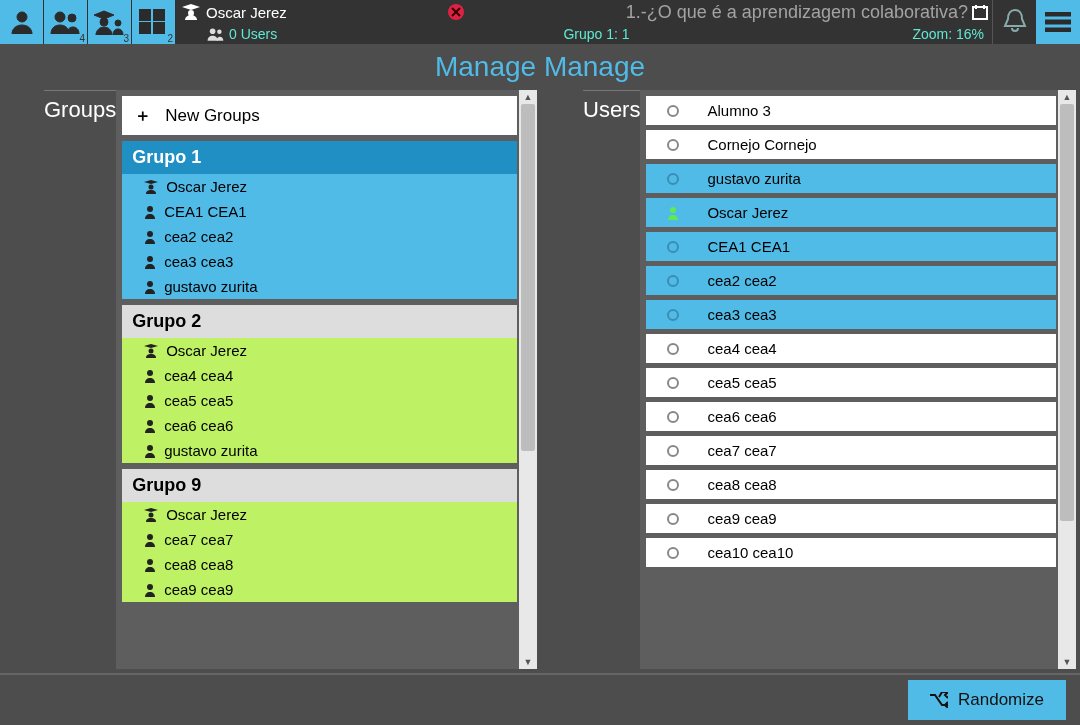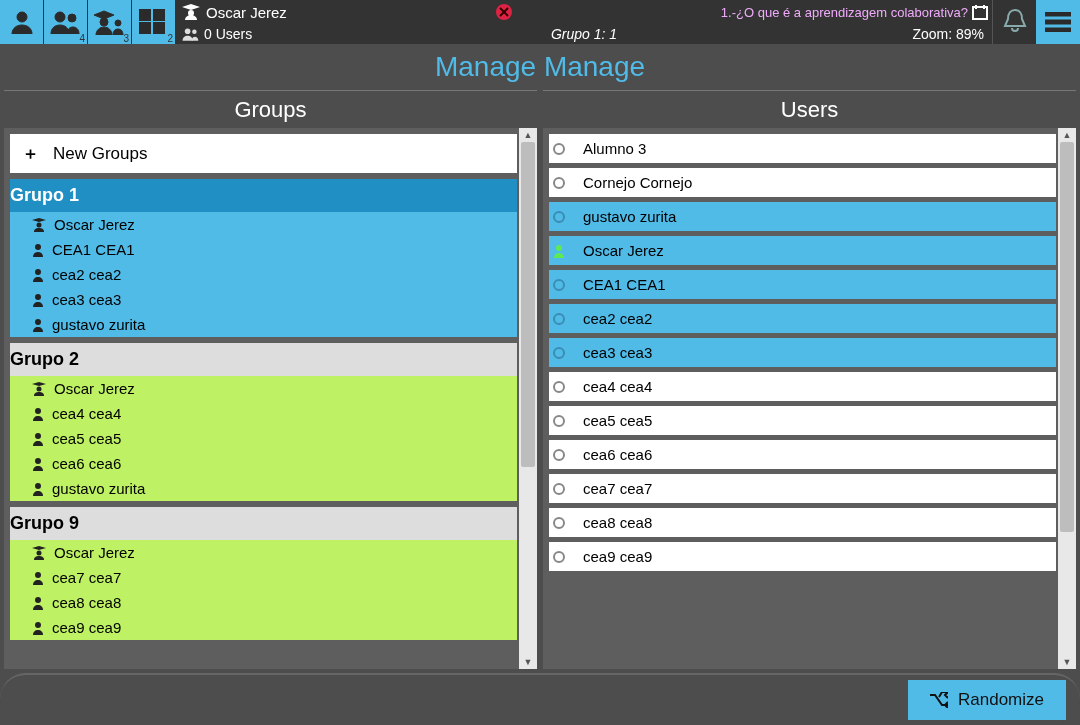--- a/index.html
+++ b/index.html
@@ -2,62 +2,62 @@
 <html><head>
 <meta charset="utf-8">
 <style>
   * { box-sizing: border-box; margin: 0; padding: 0; font-family: "Segoe UI", Arial, sans-serif; }
   html, body { width: 1080px; height: 725px; overflow: hidden; }
   body { background: #4d4d4d; display: flex; flex-direction: column; }
 
   
   .topbar { background: #333; display: flex; flex-direction: column; }
   .topbar-row1 { height: 24px; display: flex; align-items: stretch; }
-  .topbar-row2 { height: 20px; display: flex; align-items: center; color:#ffffff; font-size:14px; }
+  .topbar-row2 { height: 20px; display: flex; align-items: center; color:#5eead4; font-size:14px;margin-left:25px; }
   .icon-btn { width: 44px; background:#51bbe8; display:flex; align-items:center; justify-content:center; border-right:1px solid #333; position:relative; }
   .icon-btn.tall { height:44px; }
-  .flex1 { flex:1;font-style:italic; }
+  .flex1 { flex:1; }
   .top-title { color:#fff; display:flex; align-items:center; padding-left:6px; font-size:15px; gap:6px; }
-  .top-question { color:#f0abfc; display:flex; align-items:center; padding-right:4px; font-size:13px; gap:4px; justify-content:flex-end;}
+  .top-question { color:#a3a3a3; display:flex; align-items:center; padding-right:4px; font-size:18px; gap:4px; justify-content:flex-end;}
   .top-close { width:30px; display:flex; align-items:center; justify-content:center;}
   .row2-left  { width:170px; text-align:left;  padding-left:6px; display:flex; align-items:center; gap:4px;}
   .row2-users-icon { width:18px; height:14px; }
   .sub{font-size:10px; position:absolute; bottom:0; right:2px; color:#333;}
   .bell-col { width:44px; display:flex; align-items:center; justify-content:center; border-left:1px solid #555;}
   .menu-col { width:44px; background:#51bbe8; display:flex; align-items:center; justify-content:center;}
 
   
   .page-title { height:46px; display:flex; align-items:center; justify-content:center; color:#51bbe8; font-size:28px; }
 
   
   .panels { flex:1; display:flex; gap:6px; padding:0 4px 4px 4px; min-height:0; }
-  .panel { flex:1; display:flex; flex-direction:column; min-height:0; }
+  .panel { flex:1; display:flex; flex-direction:row; min-height:0;margin-left:40px; }
   .panel-header { height:38px; background:#4d4d4d; color:#fff; font-size:22px; display:flex; align-items:center; justify-content:center; border-top:1px solid #777; }
   .panel-body { flex:1; display:flex; min-height:0; }
   .list-scroll { flex:1; overflow-y:auto; background:#5e5e5e; padding:6px 2px 6px 6px; }
   .scrollbar { width:18px; background:#e8e8e8; position:relative; }
   .scrollbar .thumb { position:absolute; left:2px; right:2px; top:0; background:#bdbdbd; border-radius:2px;}
   .scrollbar .arrow { position:absolute; left:0; right:0; height:14px; display:flex; align-items:center; justify-content:center; font-size:9px; color:#555;}
   .scrollbar .arrow.up{top:0;} .scrollbar .arrow.down{bottom:0;}
 
   .new-group { background:#fff; padding:8px 12px; font-size:17px; display:flex; align-items:center; gap:14px; cursor:pointer; }
   .group-block { margin-top:6px; background:#bef264; }
   .group-block.sel { background:#51bbe8; }
   .group-block.sel .group-name{ background:#1f8fc4; color:#fff; }
-  .group-name { background:#ddd; padding:6px 0; font-size:18px; font-weight:bold; }
+  .group-name { background:#ddd; padding:6px 10px; font-size:18px; font-weight:bold; }
   .member { padding:4px 10px 4px 22px; font-size:15px; display:flex; align-items:center; gap:8px; }
   .member.sel { color:#000; }
 
-  .user-row { background:#fff; margin-bottom:5px; padding:6px 4px; font-size:15px; display:flex; align-items:center; gap:18px; }
+  .user-row { background:#fff; margin-bottom:5px; padding:6px 21px; font-size:15px; display:flex; align-items:center; gap:28px; }
   .user-row.sel { background:#51bbe8; }
   .circle { width:12px; height:12px; border:2px solid #888; border-radius:50%; flex-shrink:0; }
   .user-row.sel .circle { border-color:#3a8db3; }
 
   
-  .footer { height:52px; display:flex; align-items:center; justify-content:flex-end; gap:12px; padding-right:14px; background:#4d4d4d; border-top:2px solid #666;border-radius:26px;}
+  .footer { height:52px; display:flex; align-items:center; justify-content:flex-end; gap:12px; padding-right:14px; background:#4d4d4d; border-top:2px solid #666;}
   .btn { background:#51bbe8; color:#111; font-size:17px; padding:10px 22px; display:flex; align-items:center; gap:10px; cursor:pointer; }
 
   svg { display:block; }
   .svg-dark path, .svg-dark circle, .svg-dark rect { fill:#2b2b2b; stroke:#2b2b2b; }
 </style>
 </head>
 <body>
 
 <div class="topbar">
   <div class="topbar-row1" style="height:44px;">
@@ -128,21 +128,21 @@
         <div class="row2-left">
           <svg class="row2-users-icon" viewBox="0 0 32 24">
               <circle cx="10" cy="7" r="5" fill="#ddd"></circle>
               <circle cx="22" cy="8" r="4" fill="#ddd"></circle>
               <path d="M1 24c0-6 4-9 9-9s9 3 9 9z" fill="#ddd"></path>
               <path d="M17 24c0-5 3-7 6-7s6 2 6 7z" fill="#ddd"></path>
             </svg>
           <span>0 Users</span>
         </div>
         <div class="flex1" style="text-align:center;">Grupo 1: 1</div>
-        <div style="width:170px; text-align:right; padding-right:8px;">Zoom: 89%</div>
+        <div style="width:170px; text-align:right; padding-right:8px;">Zoom: 16%</div>
       </div>
     </div>
 
     <div class="bell-col">
       <svg width="26" height="28">
           <path d="M13 2c4 0 7 3 7 9l3 7H3l3-7c0-6 3-9 7-9z" fill="none" stroke="#8aa" stroke-width="2"></path>
           <path d="M10 20a3 3 0 006 0" fill="none" stroke="#8aa" stroke-width="2"></path>
         </svg>
     </div>
     <div class="menu-col">
@@ -368,20 +368,24 @@
             <span>cea7 cea7</span>
           </div>
           <div class="user-row">
             <span class="circle"></span>
             <span>cea8 cea8</span>
           </div>
           <div class="user-row">
             <span class="circle"></span>
             <span>cea9 cea9</span>
           </div>
+          <div class="user-row">
+            <span class="circle"></span>
+            <span>cea10 cea10</span>
+          </div>
         </div>
       <div class="scrollbar">
         <div class="arrow up">▲</div>
         <div class="thumb" style="top:14px; height:72%;"></div>
         <div class="arrow down">▼</div>
       </div>
     </div>
   </div>
 </div>
 

